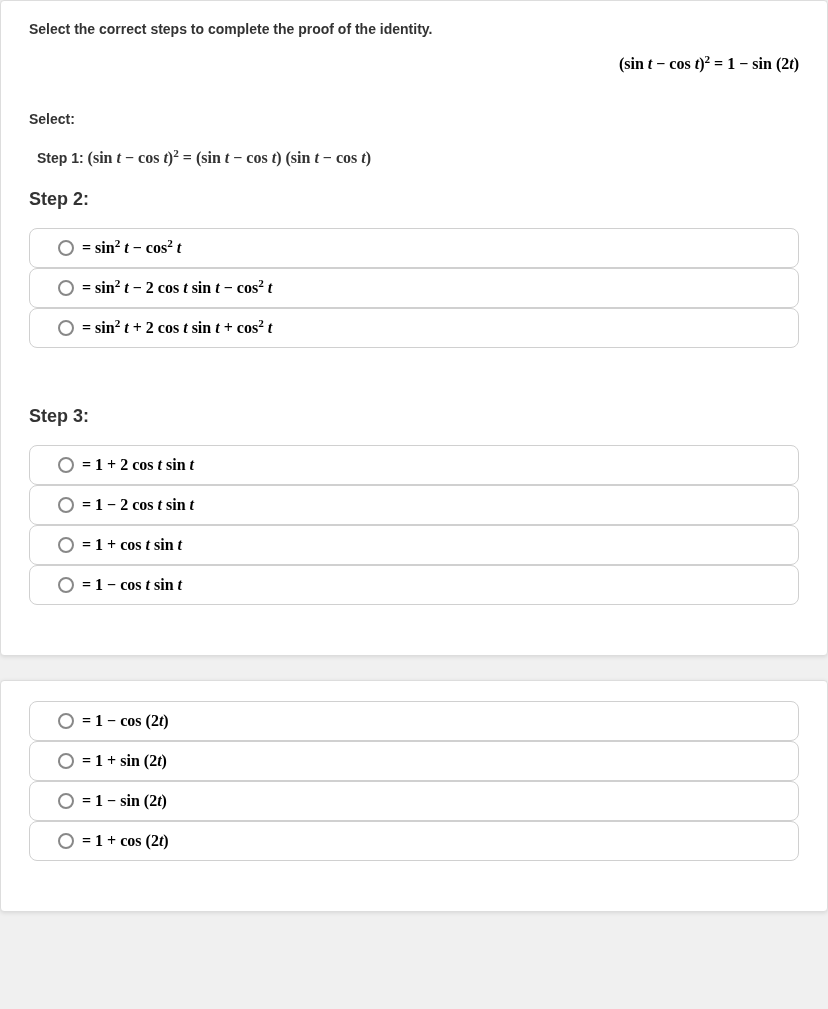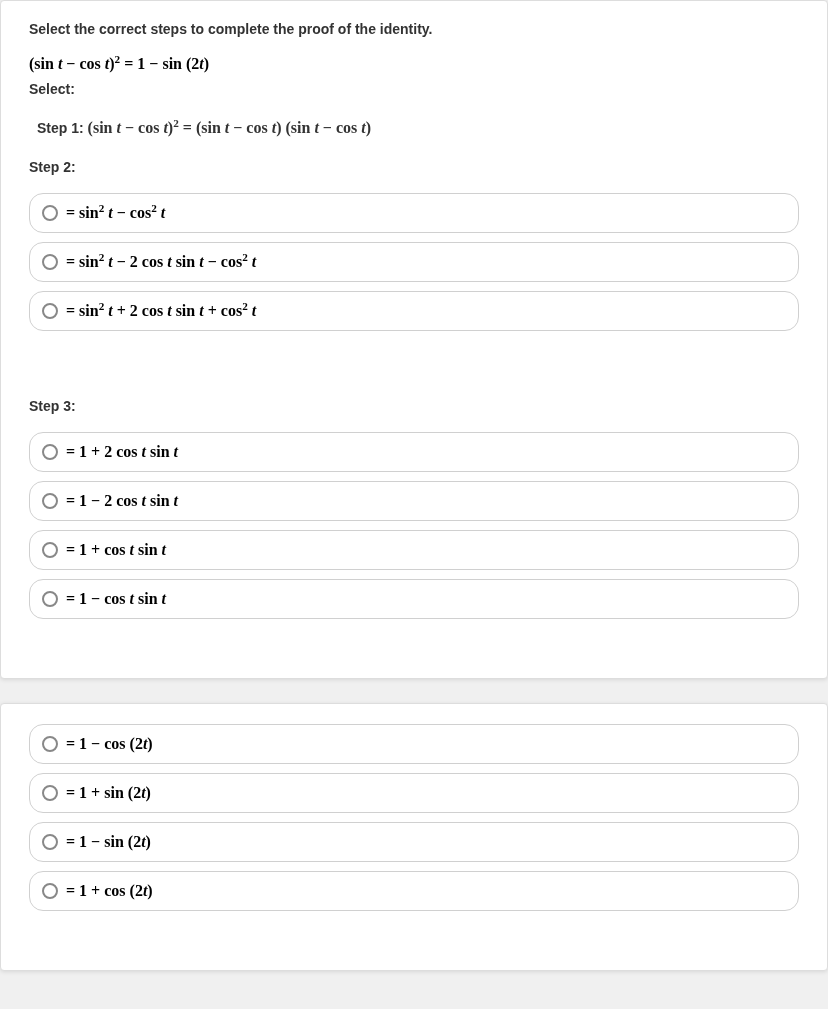--- a/index.html
+++ b/index.html
@@ -20,52 +20,52 @@
     .card-inner {
       padding: 20px 28px 50px 28px;
       font-weight: bold;
     }
     .instruction {
       font-size: 14px;
       color: #333;
       margin-bottom: 18px;
     }
     .identity {
-      text-align: left;
+      text-align: right;
       font-size: 16px;
       font-family: 'Times New Roman', serif;
-      margin-bottom: 8px;
+      margin-bottom: 38px;
     }
     .proof-label {
       font-size: 14px;
       color: #333;
       margin-bottom: 22px;
     }
     .step {
       font-size: 14px;
       color: #333;
       margin-bottom: 22px;
       margin-left: 8px;
     }
     .step-label {
-      font-size: 14px;
+      font-size: 18px;
       color: #333;
       margin-bottom: 18px;
       margin-top: 30px;
     }
     .step-label.first { margin-top: 0; }
     .math {
       font-family: 'Times New Roman', serif;
       font-size: 16px;
     }
     .option-row {
       border: 1px solid #d0d0d0;
-      border-radius: 14px;
-      padding: 10px 12px;
-      margin-bottom: 9px;
+      border-radius: 8px;
+      padding: 10px 28px;
+      margin-bottom: 0;
       display: flex;
       align-items: center;
       background: #fff;
       cursor: pointer;
     }
     .radio {
       width: 16px;
       height: 16px;
       border: 2px solid #888;
       border-radius: 50%;

